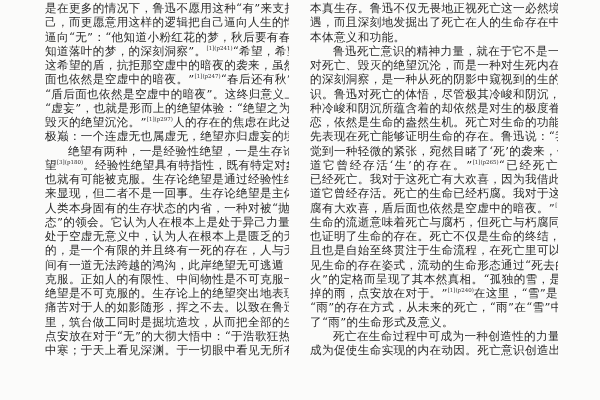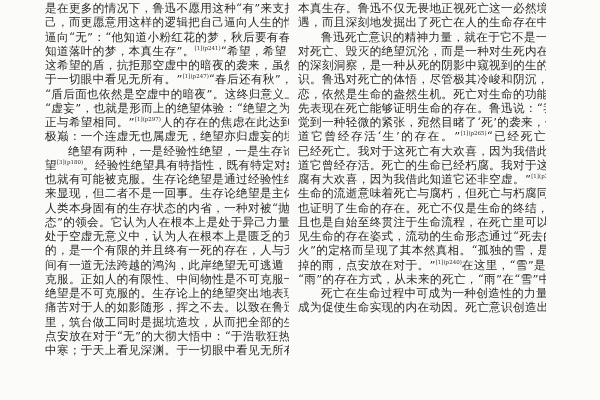--- a/index.html
+++ b/index.html
@@ -5,79 +5,82 @@
   html, body { margin: 0; padding: 0; }
   body {
     width: 600px; height: 400px; overflow: hidden;
     background: #fbfbfa;
     font-family: "DejaVu Serif", "Liberation Serif", serif;
     color: #2a2a2a;
   }
   .page { position: relative; width: 600px; height: 400px; }
   .col { position: absolute; top: 1px; }
   .col-left { left: 45px; width: 244px; }
-  .col-right { left: 298px; width: 248px; }
+  .col-right { left: 310px; width: 248px; }
   .line {
     height: 14.25px; line-height: 14.25px;
     font-size: 11.6px; white-space: nowrap; overflow: hidden;
     letter-spacing: 0.35px;
     text-align: justify; text-align-last: justify;
   }
   .line.last { text-align-last: left; }
   .line.indent { padding-left: 23px; }
   sup { font-size: 5.5px; line-height: 0; vertical-align: 5px; letter-spacing: 0; }
 </style>
 </head>
 <body>
 
 <div class="page">
   <div class="col col-left" id="col-0">
       <div class="line"><span>是在更多的情况下，鲁迅不愿用这种“有”来支持自</span></div>
       <div class="line"><span>己，而更愿意用这样的逻辑把自己逼向人生的悖谬，</span></div>
       <div class="line"><span>逼向“无”：“他知道小粉红花的梦，秋后要有春；他也</span></div>
-      <div class="line"><span>知道落叶的梦，本真生存”。</span><sup>[1](p241)</sup><span>“希望，希望，用</span></div>
+      <div class="line"><span>知道落叶的梦，的深刻洞察”。</span><sup>[1](p241)</sup><span>“希望，希望，用</span></div>
       <div class="line"><span>这希望的盾，抗拒那空虚中的暗夜的袭来，虽然盾后</span></div>
-      <div class="line"><span>于一切眼中看见无所有。”</span><sup>[1](p247)</sup><span>“春后还有秋”，</span></div>
+      <div class="line"><span>面也依然是空虚中的暗夜。”</span><sup>[1](p247)</sup><span>“春后还有秋”，</span></div>
       <div class="line"><span>“盾后面也依然是空虚中的暗夜”。这终归意义上的</span></div>
       <div class="line"><span>“虚妄”，也就是形而上的绝望体验：“绝望之为虚妄，</span></div>
-      <div class="line"><span>正与希望相同。”</span><sup>[1](p297)</sup><span>人的存在的焦虑在此达到了</span></div>
+      <div class="line"><span>毁灭的绝望沉沦。”</span><sup>[1](p297)</sup><span>人的存在的焦虑在此达到了</span></div>
       <div class="line last"><span>极巅：一个连虚无也属虚无，绝望亦归虚妄的境界。</span></div>
       <div class="line indent"><span>绝望有两种，一是经验性绝望，一是生存论绝</span></div>
       <div class="line"><span>望</span><sup>[3](p180)</sup><span>。经验性绝望具有特指性，既有特定对象，</span></div>
       <div class="line"><span>也就有可能被克服。生存论绝望是通过经验性绝望</span></div>
       <div class="line"><span>来显现，但二者不是一回事。生存论绝望是主体对</span></div>
       <div class="line"><span>人类本身固有的生存状态的内省，一种对被“抛入状</span></div>
       <div class="line"><span>态”的领会。它认为人在根本上是处于异己力量中，</span></div>
       <div class="line"><span>处于空虚无意义中，认为人在根本上是匮乏的无助</span></div>
       <div class="line"><span>的，是一个有限的并且终有一死的存在，人与无限之</span></div>
       <div class="line"><span>间有一道无法跨越的鸿沟，此岸绝望无可逃遁，无可</span></div>
       <div class="line"><span>克服。正如人的有限性、中间物性是不可克服一样，</span></div>
       <div class="line"><span>绝望是不可克服的。生存论上的绝望突出地表现在</span></div>
       <div class="line"><span>痛苦对于人的如影随形，挥之不去。以致在鲁迅眼</span></div>
       <div class="line"><span>里，筑台做工同时是掘坑造坟，从而把全部的生命支</span></div>
       <div class="line"><span>点安放在对于“无”的大彻大悟中：“于浩歌狂热之际</span></div>
       <div class="line"><span>中寒；于天上看见深渊。于一切眼中看见无所有；于</span></div>
     </div>
   <div class="col col-right" id="col-1">
       <div class="line"><span>本真生存。鲁迅不仅无畏地正视死亡这一必然境</span></div>
       <div class="line"><span>遇，而且深刻地发掘出了死亡在人的生命存在中的</span></div>
+      <div class="line last"><span>本体意义和功能。</span></div>
       <div class="line indent"><span>鲁迅死亡意识的精神力量，就在于它不是一种</span></div>
       <div class="line"><span>对死亡、毁灭的绝望沉沦，而是一种对生死内在关系</span></div>
       <div class="line"><span>的深刻洞察，是一种从死的阴影中窥视到的生的意</span></div>
       <div class="line"><span>识。鲁迅对死亡的体悟，尽管极其冷峻和阴沉，但这</span></div>
+      <div class="line"><span>种冷峻和阴沉所蕴含着的却依然是对生的极度眷</span></div>
       <div class="line"><span>恋，依然是生命的盎然生机。死亡对生命的功能首</span></div>
       <div class="line"><span>先表现在死亡能够证明生命的存在。鲁迅说：“我常</span></div>
       <div class="line"><span>觉到一种轻微的紧张，宛然目睹了‘死’的袭来，但同</span></div>
       <div class="line"><span>道它曾经存活‘生’的存在。”</span><sup>[1](p265)</sup><span>“已经死亡</span></div>
       <div class="line"><span>已经死亡。我对于这死亡有大欢喜，因为我借此知</span></div>
       <div class="line"><span>道它曾经存活。死亡的生命已经朽腐。我对于这朽</span></div>
-      <div class="line last"><span>腐有大欢喜，因为我借此知道它还非空虚。”</span><sup>[1](p239)</sup></div>
+      <div class="line last"><span>腐有大欢喜，盾后面也依然是空虚中的暗夜。”</span><sup>[1](p239)</sup></div>
       <div class="line"><span>生命的流逝意味着死亡与腐朽，但死亡与朽腐同时</span></div>
       <div class="line"><span>也证明了生命的存在。死亡不仅是生命的终结，而</span></div>
       <div class="line"><span>且也是自始至终贯注于生命流程，在死亡里可以看</span></div>
       <div class="line"><span>见生命的存在姿式，流动的生命形态通过“死去的</span></div>
       <div class="line"><span>火”的定格而呈现了其本然真相。“孤独的雪，是死</span></div>
       <div class="line"><span>掉的雨，点安放在对于。”</span><sup>[1](p240)</sup><span>在这里，“雪”是死掉的</span></div>
       <div class="line"><span>“雨”的存在方式，从未来的死亡，“雨”在“雪”中呈现</span></div>
+      <div class="line last"><span>了“雨”的生命形式及意义。</span></div>
       <div class="line indent"><span>死亡在生命过程中可成为一种创造性的力量，</span></div>
       <div class="line"><span>成为促使生命实现的内在动因。死亡意识创造出了</span></div>
     </div>
 </div>
 
 </body></html>

